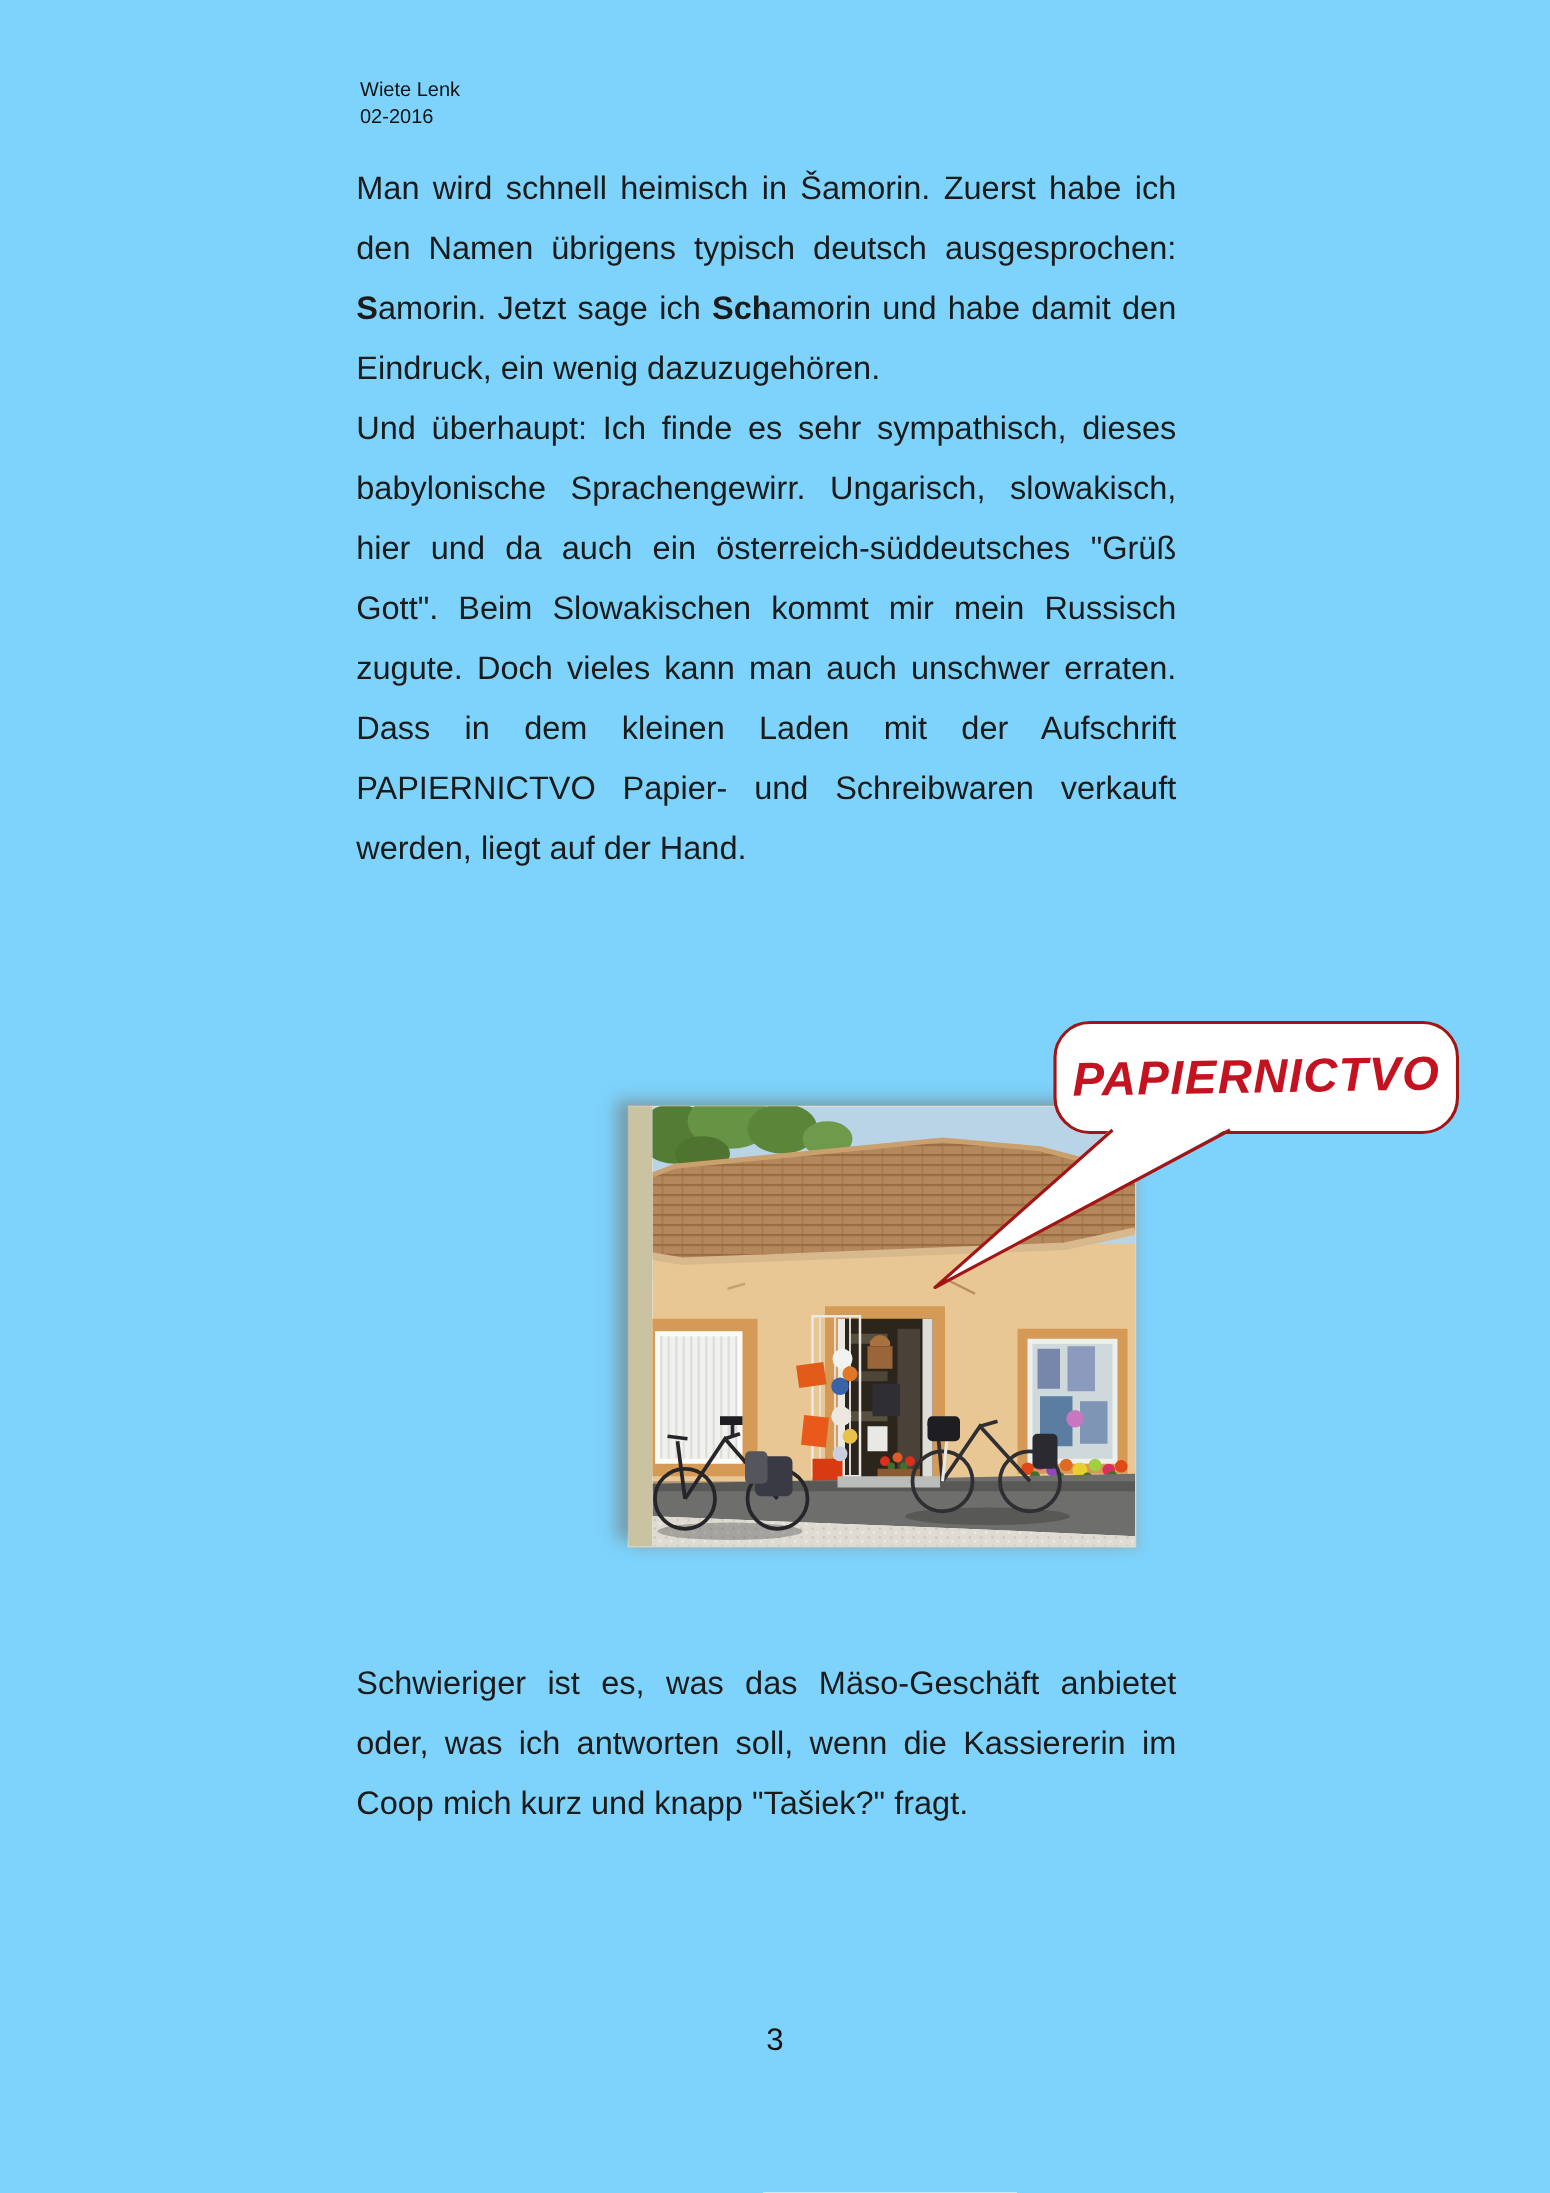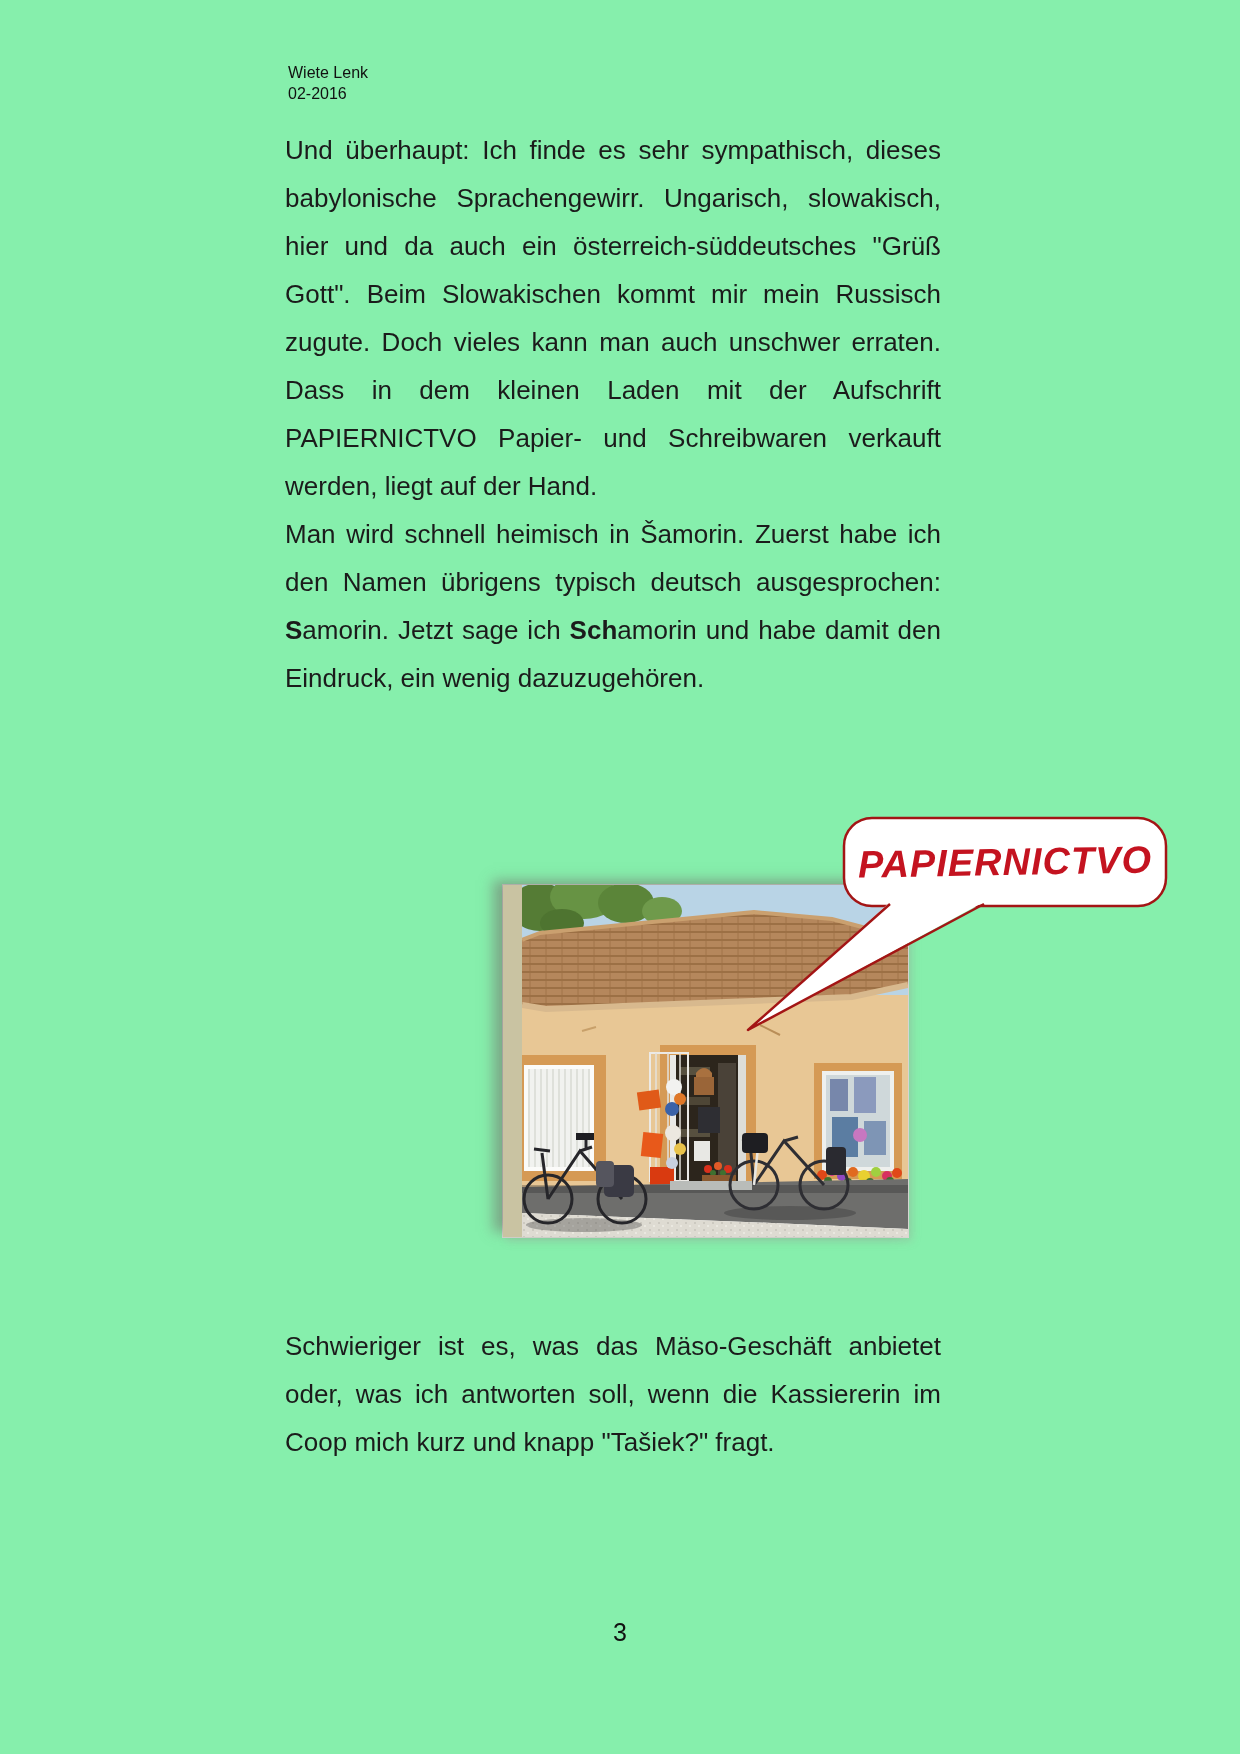--- a/index.html
+++ b/index.html
@@ -1,17 +1,17 @@
 <!DOCTYPE html>
 <html><head>
 <meta charset="utf-8">
 <style>
   html,body{margin:0;padding:0;background:#ffffff;}
   .page{
-    position:relative;width:1240px;height:1754px;background:#86efac;overflow:hidden;
+    position:relative;width:1240px;height:1754px;background:#7dd3fc;overflow:hidden;
     font-family:"Liberation Sans",sans-serif;color:#1b1b1b;
   }
   .header{position:absolute;left:288px;top:62px;font-size:16px;line-height:21px;color:#111;}
   .textblock{position:absolute;left:285px;width:656px;font-size:26px;line-height:48px;text-align:justify;}
   .textblock p{margin:0;}
   .tb1{top:126px;}
   .tb2{top:1322px;}
   .italicnote{font-style:italic;font-weight:bold;font-size:24px;}
   b{font-weight:bold;}
   .photo-wrap{
@@ -35,22 +35,22 @@
 <body>
 
 <div class="page">
 
   <div class="header">
     <div>Wiete Lenk</div>
     <div>02-2016</div>
   </div>
 
   <div class="textblock tb1">
+    <p><span>Man wird schnell heimisch in Šamorin. Zuerst habe ich den Namen übrigens typisch deutsch ausgesprochen: </span><b>S</b><span>amorin. Jetzt sage ich </span><b>Sch</b><span>amorin und habe damit den Eindruck, ein wenig dazuzugehören.</span></p>
     <p>Und überhaupt: Ich finde es sehr sympathisch, dieses babylonische Sprachengewirr. Ungarisch, slowakisch, hier und da auch ein österreich-süddeutsches "Grüß Gott". Beim Slowakischen kommt mir mein Russisch zugute. Doch vieles kann man auch unschwer erraten. Dass in dem kleinen Laden mit der Aufschrift PAPIERNICTVO Papier- und Schreibwaren verkauft werden, liegt auf der Hand.</p>
-    <p><span>Man wird schnell heimisch in Šamorin. Zuerst habe ich den Namen übrigens typisch deutsch ausgesprochen: </span><b>S</b><span>amorin. Jetzt sage ich </span><b>Sch</b><span>amorin und habe damit den Eindruck, ein wenig dazuzugehören.</span></p>
   </div>
 
   <div class="photo-wrap">
     <svg width="386" height="352" viewBox="0 0 386 352">
       <defs>
         <pattern id="tiles" width="16" height="8" patternUnits="userSpaceOnUse">
           <rect width="16" height="8" fill="#b5875c"></rect>
           <path d="M0,7 H16" stroke="#8f6438" stroke-width="1.3"></path>
           <path d="M8,0 V7" stroke="#9a6f42" stroke-width="0.8"></path>
         </pattern>

